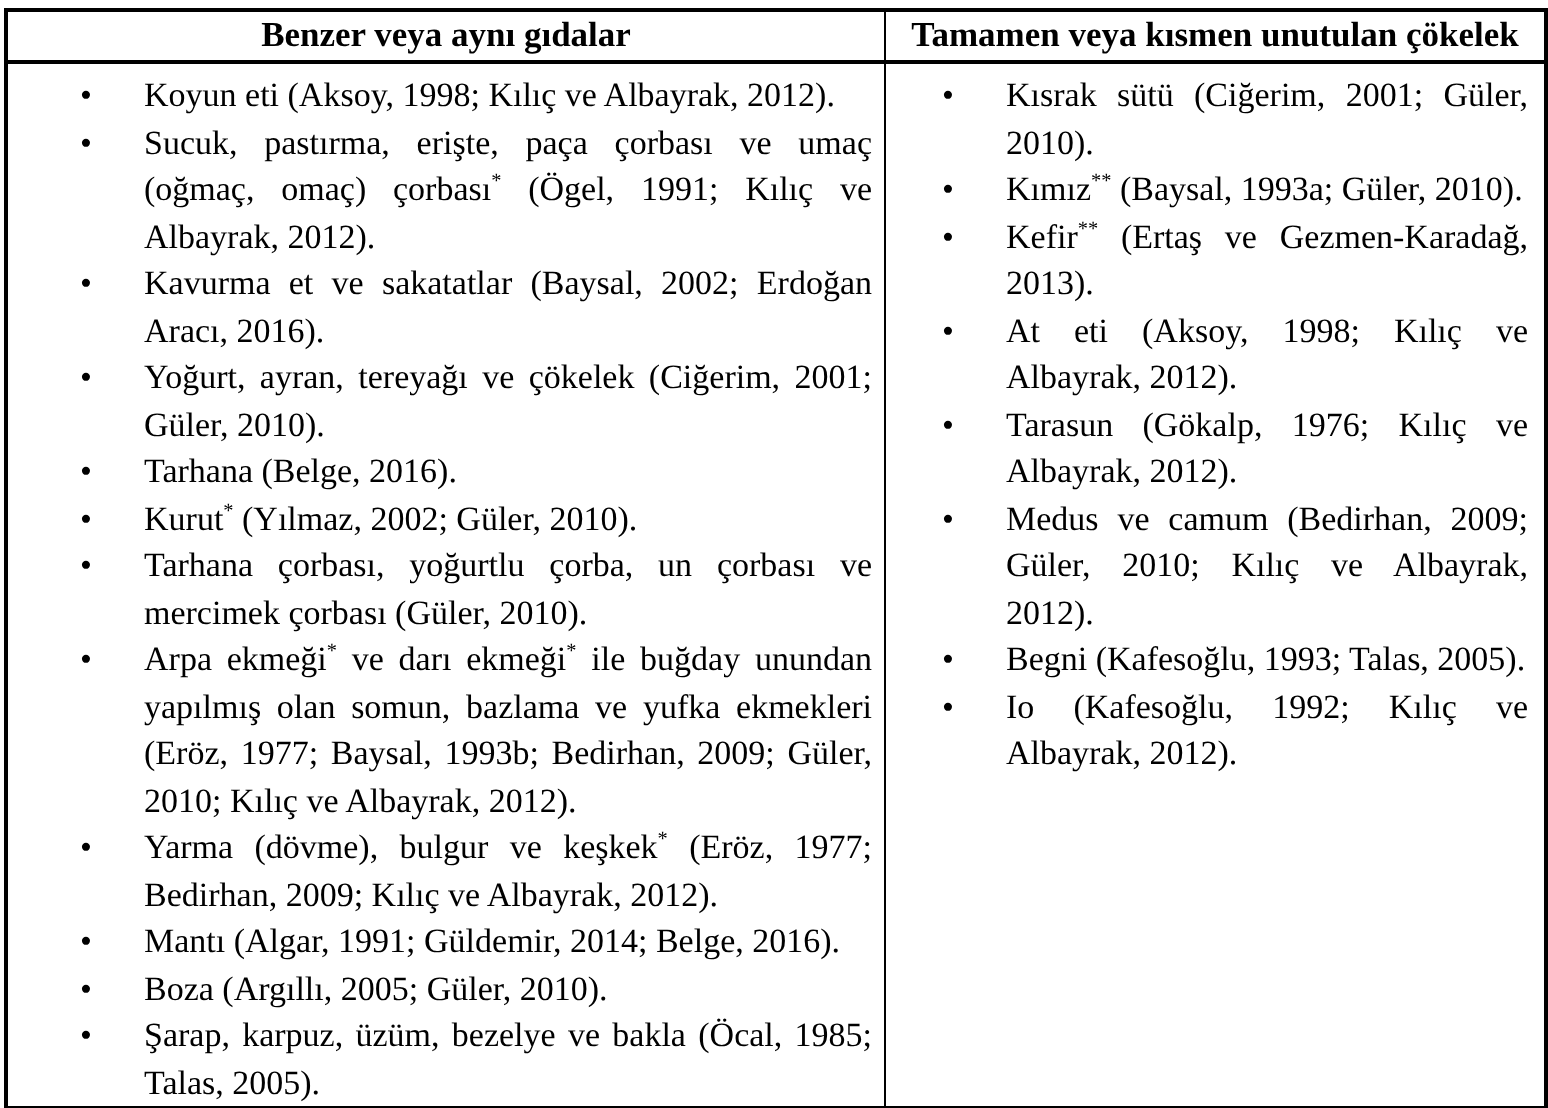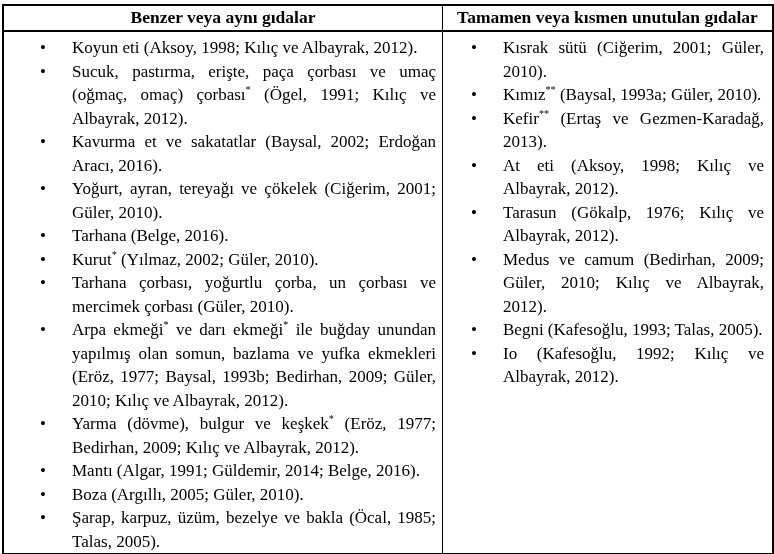--- a/index.html
+++ b/index.html
@@ -67,21 +67,21 @@
     vertical-align: super;
   }
 </style>
 </head>
 <body>
 
 <table class="doc-table">
   <thead>
     <tr>
       <th class="col-left">Benzer veya aynı gıdalar</th>
-      <th class="col-right">Tamamen veya kısmen unutulan gıdalar</th>
+      <th class="col-right">Tamamen veya kısmen unutulan çökelek</th>
     </tr>
   </thead>
   <tbody>
     <tr>
       <td class="cell-left">
         <ul class="food-list">
             <li><span class="bullet">•</span>Koyun eti (Aksoy, 1998; Kılıç ve Albayrak, 2012).</li>
             <li><span class="bullet">•</span>Sucuk, pastırma, erişte, paça çorbası ve umaç (oğmaç, omaç) çorbası<sup>*</sup> (Ögel, 1991; Kılıç ve Albayrak, 2012).</li>
             <li><span class="bullet">•</span>Kavurma et ve sakatatlar (Baysal, 2002; Erdoğan Aracı, 2016).</li>
             <li><span class="bullet">•</span>Yoğurt, ayran, tereyağı ve çökelek (Ciğerim, 2001; Güler, 2010).</li>

